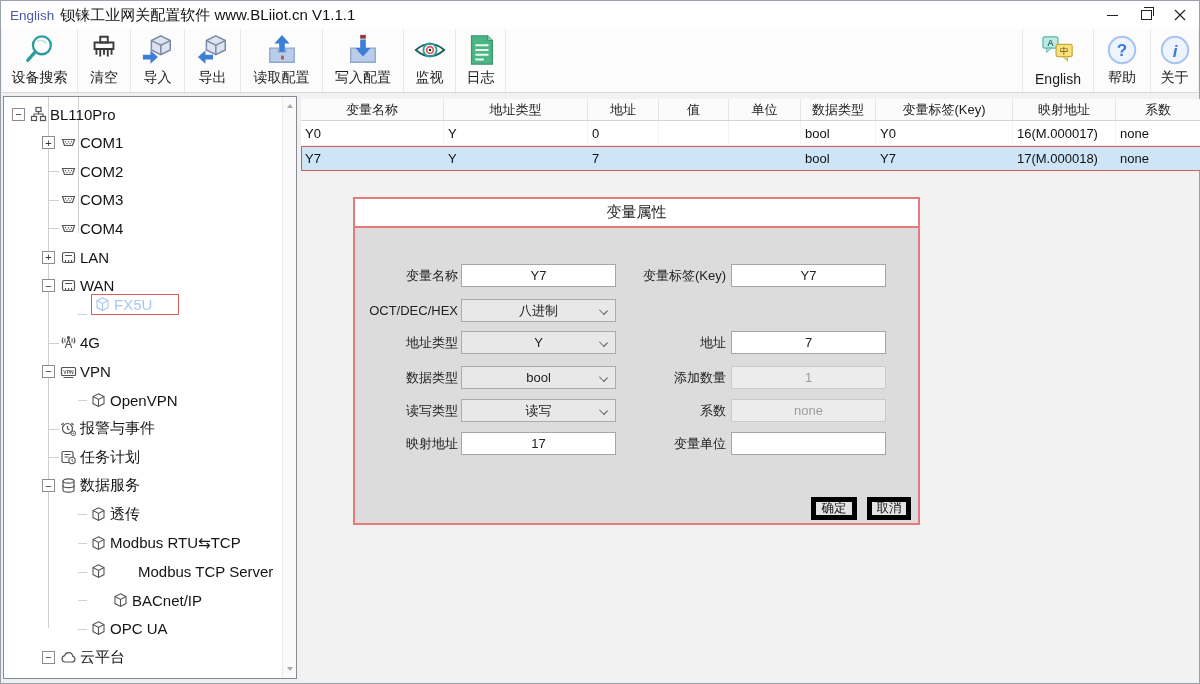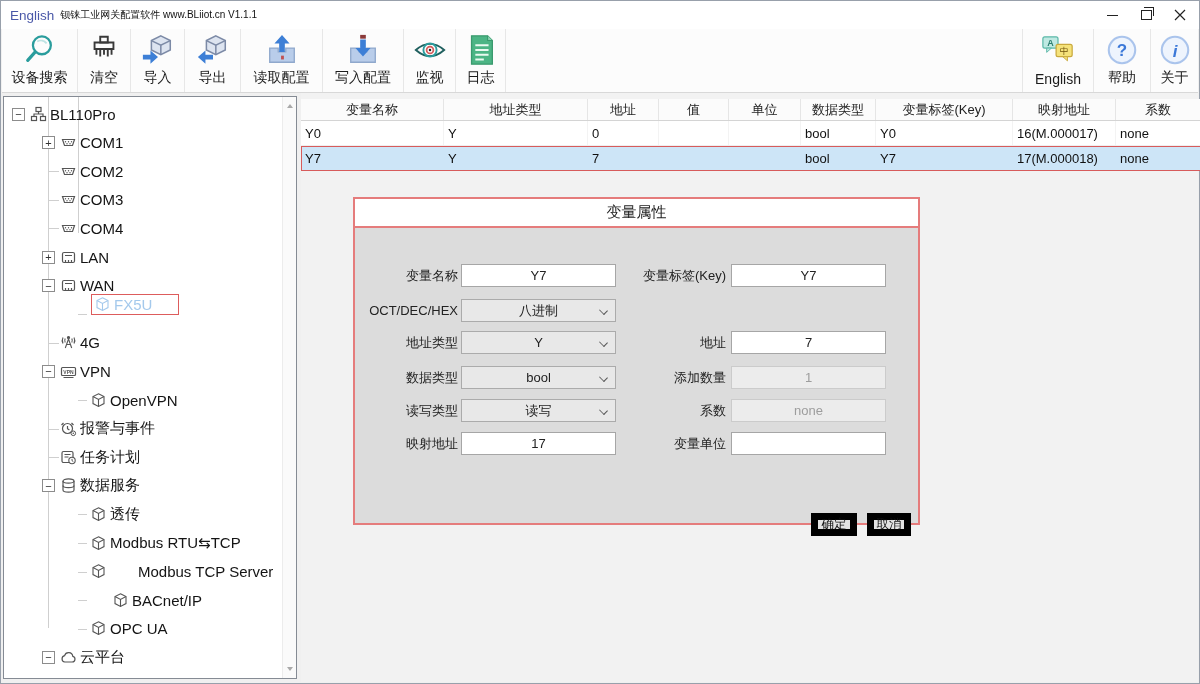--- a/index.html
+++ b/index.html
@@ -3,21 +3,21 @@
 <meta charset="utf-8">
 <style>
   html,body{margin:0;padding:0;}
   body{width:1200px;height:684px;position:relative;overflow:hidden;
        font-family:"Liberation Sans","DejaVu Sans",sans-serif;background:#f0f0f0;}
   .window{position:absolute;inset:0;background:#f0f0f0;border:1px solid #98a0ab;box-sizing:border-box;}
 
   
   .titlebar{position:absolute;left:0;top:0;right:0;height:28px;background:#fff;display:flex;align-items:center;padding-left:9px;box-sizing:border-box;}
   .title-app{color:#4a58a8;font-size:13.5px;margin-right:6px;}
-  .title-rest{color:#111;font-size:10px;}
+  .title-rest{color:#111;font-size:15px;}
   .win-controls{position:absolute;right:2px;top:0;height:28px;display:flex;}
   .wc{width:34px;height:28px;display:flex;align-items:center;justify-content:center;cursor:pointer;}
   .wc-min i{display:block;width:11px;height:1px;background:#222;}
   .wc-restore i{display:block;width:9px;height:8px;border:1px solid #222;position:relative;background:#fff;}
   .wc-restore i:before{content:"";position:absolute;left:2px;top:-4px;width:9px;height:8px;border:1px solid #222;border-bottom:none;border-left:none;}
 
   
   .toolbar{position:absolute;left:1px;top:28px;right:1px;height:64px;background:#fcfcfc;border-bottom:1px solid #d8d8d8;display:flex;box-sizing:border-box;}
   .tb-spacer{flex:1;}
   .tb-btn{height:100%;display:flex;flex-direction:column;align-items:center;justify-content:space-between;padding:3px 0 5px;box-sizing:border-box;border-right:1px solid #e7e7e7;cursor:pointer;background:#fcfcfc;}
@@ -56,21 +56,21 @@
   
   .dialog{position:absolute;left:352px;top:183px;width:567px;height:328px;border:2px solid #e57c7c;background:#dcdcdc;box-sizing:border-box;}
   .dialog-title{height:27px;background:#fff;border-bottom:2px solid #e57c7c;text-align:center;line-height:26px;font-size:15px;color:#222;}
   .dialog-body{position:relative;height:294px;}
   .f-label{position:absolute;height:23px;line-height:23px;font-size:13px;color:#222;text-align:right;white-space:nowrap;}
   .f-ctl{position:absolute;height:23px;box-sizing:border-box;font-size:13px;display:flex;align-items:center;justify-content:center;}
   .f-ctl.text{background:#fff;border:1px solid #a6a6a6;color:#222;}
   .f-ctl.disabled{background:#ececec;border:1px solid #cbcbcb;color:#9d9d9d;}
   .f-ctl.select{background:#e8e8e8;border:1px solid #ababab;color:#222;cursor:pointer;}
   .sel-chevron{position:absolute;right:8px;top:8px;width:6px;height:6px;border-right:1.4px solid #555;border-bottom:1.4px solid #555;transform:rotate(45deg) scale(1,0.8);transform-origin:center;margin-top:-1px;}
-  .dlg-btn{position:absolute;height:23px;background:#e3e3e3;border:7px solid #000000;box-sizing:border-box;font-size:12.5px;color:#111;display:flex;align-items:center;justify-content:center;cursor:pointer;margin-top:16px;}
+  .dlg-btn{position:absolute;height:23px;background:#e3e3e3;border:5px solid #000000;box-sizing:border-box;font-size:12.5px;color:#111;display:flex;align-items:center;justify-content:center;cursor:pointer;}
 </style>
 </head>
 <body>
 
 <div class="window">
 
   <div class="titlebar">
     <span class="title-app">English</span>
     <span class="title-rest">钡铼工业网关配置软件 www.BLiiot.cn V1.1.1</span>
     <div class="win-controls">

